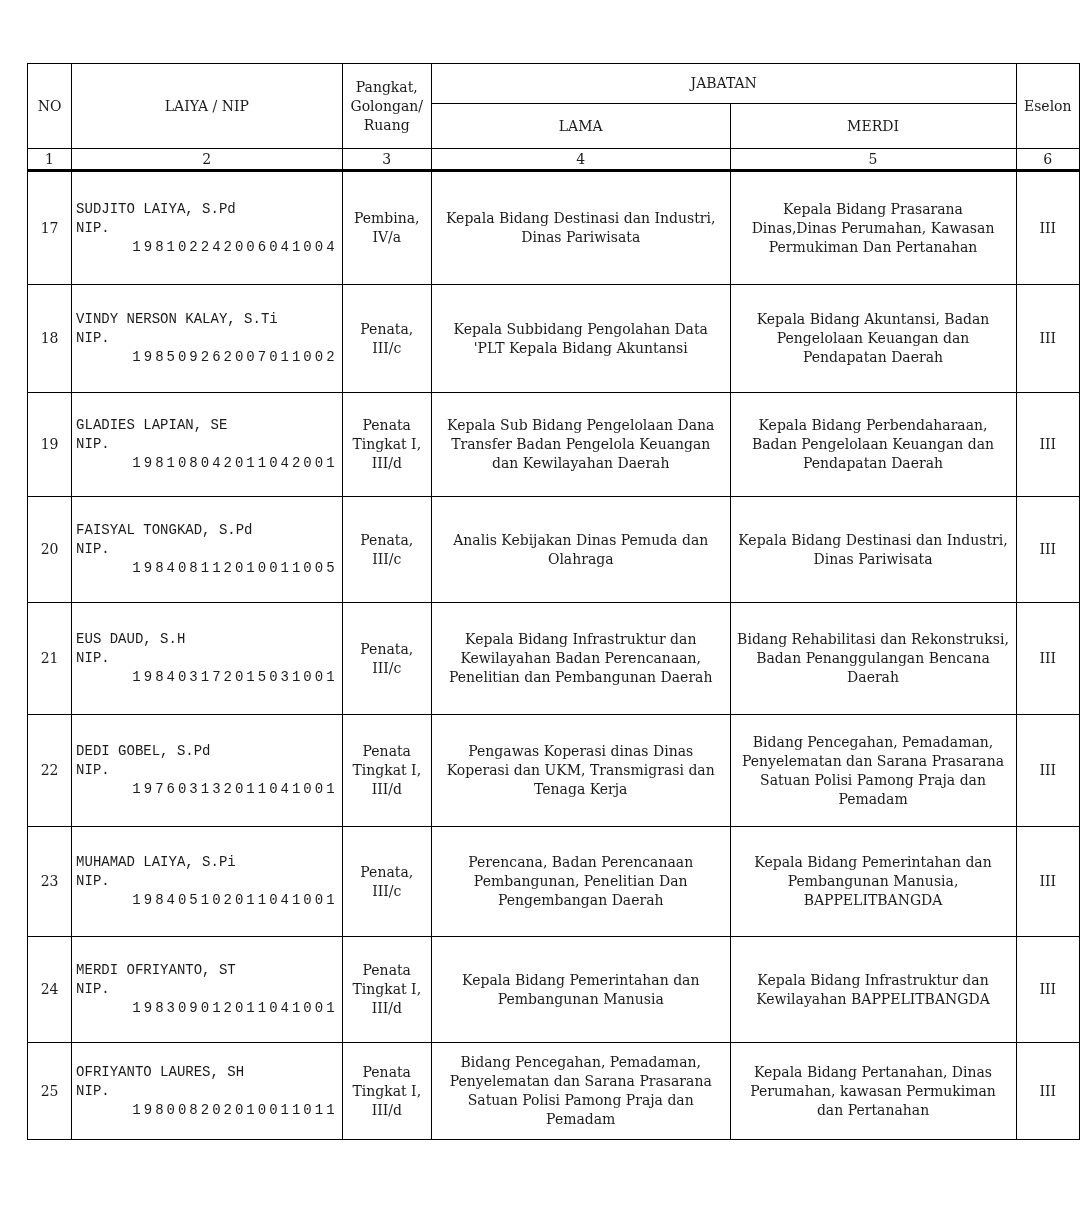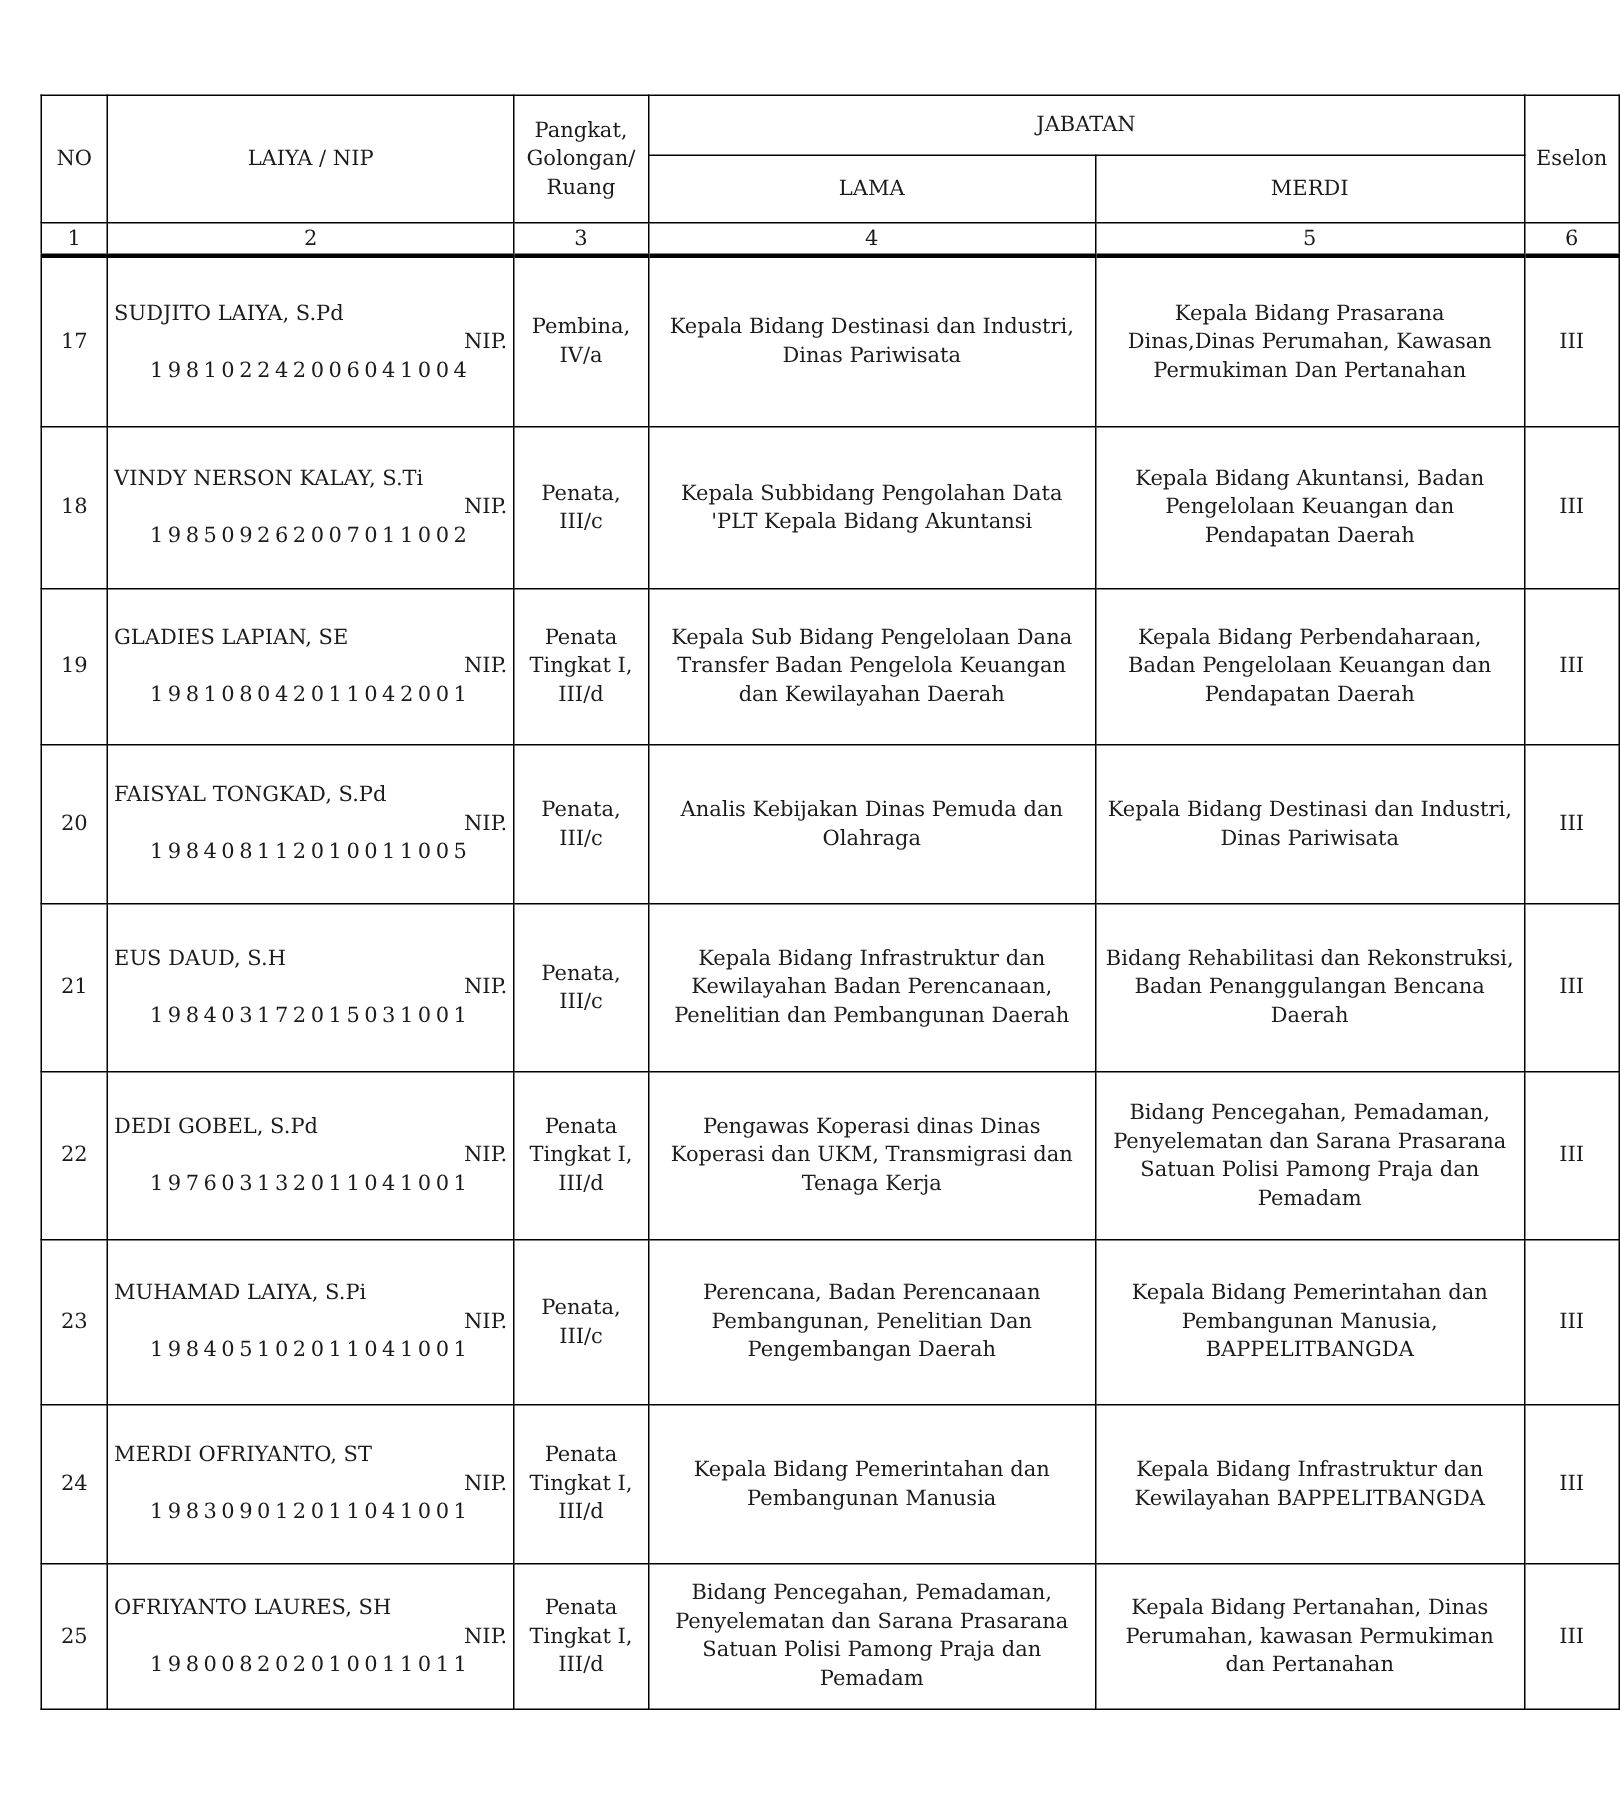--- a/index.html
+++ b/index.html
@@ -39,24 +39,25 @@
   tr.numbers th {
     border-bottom: 3px solid #000;
     height: 20px;
     padding: 0 2px;
   }
   .pre { white-space: pre-line; }
   .c-name {
     text-align: left;
     padding-left: 3px;
     padding-right: 3px;
+    font-family: Liberation Mono, monospace;
   }
   .c-name .name  { text-align: left; }
-  .c-name .nipl  { text-align: right; }
-  .c-name .nipn  { text-align: center; letter-spacing: 3px; }
+  .c-name .nipl  { text-align: left; }
+  .c-name .nipn  { text-align: right; letter-spacing: 3px; }
   .c-esl {
     padding-right: 18px;
   }
 </style>
 </head>
 <body>
 
 <div class="table-wrap">
   <table class="mutasi">
     <colgroup>

